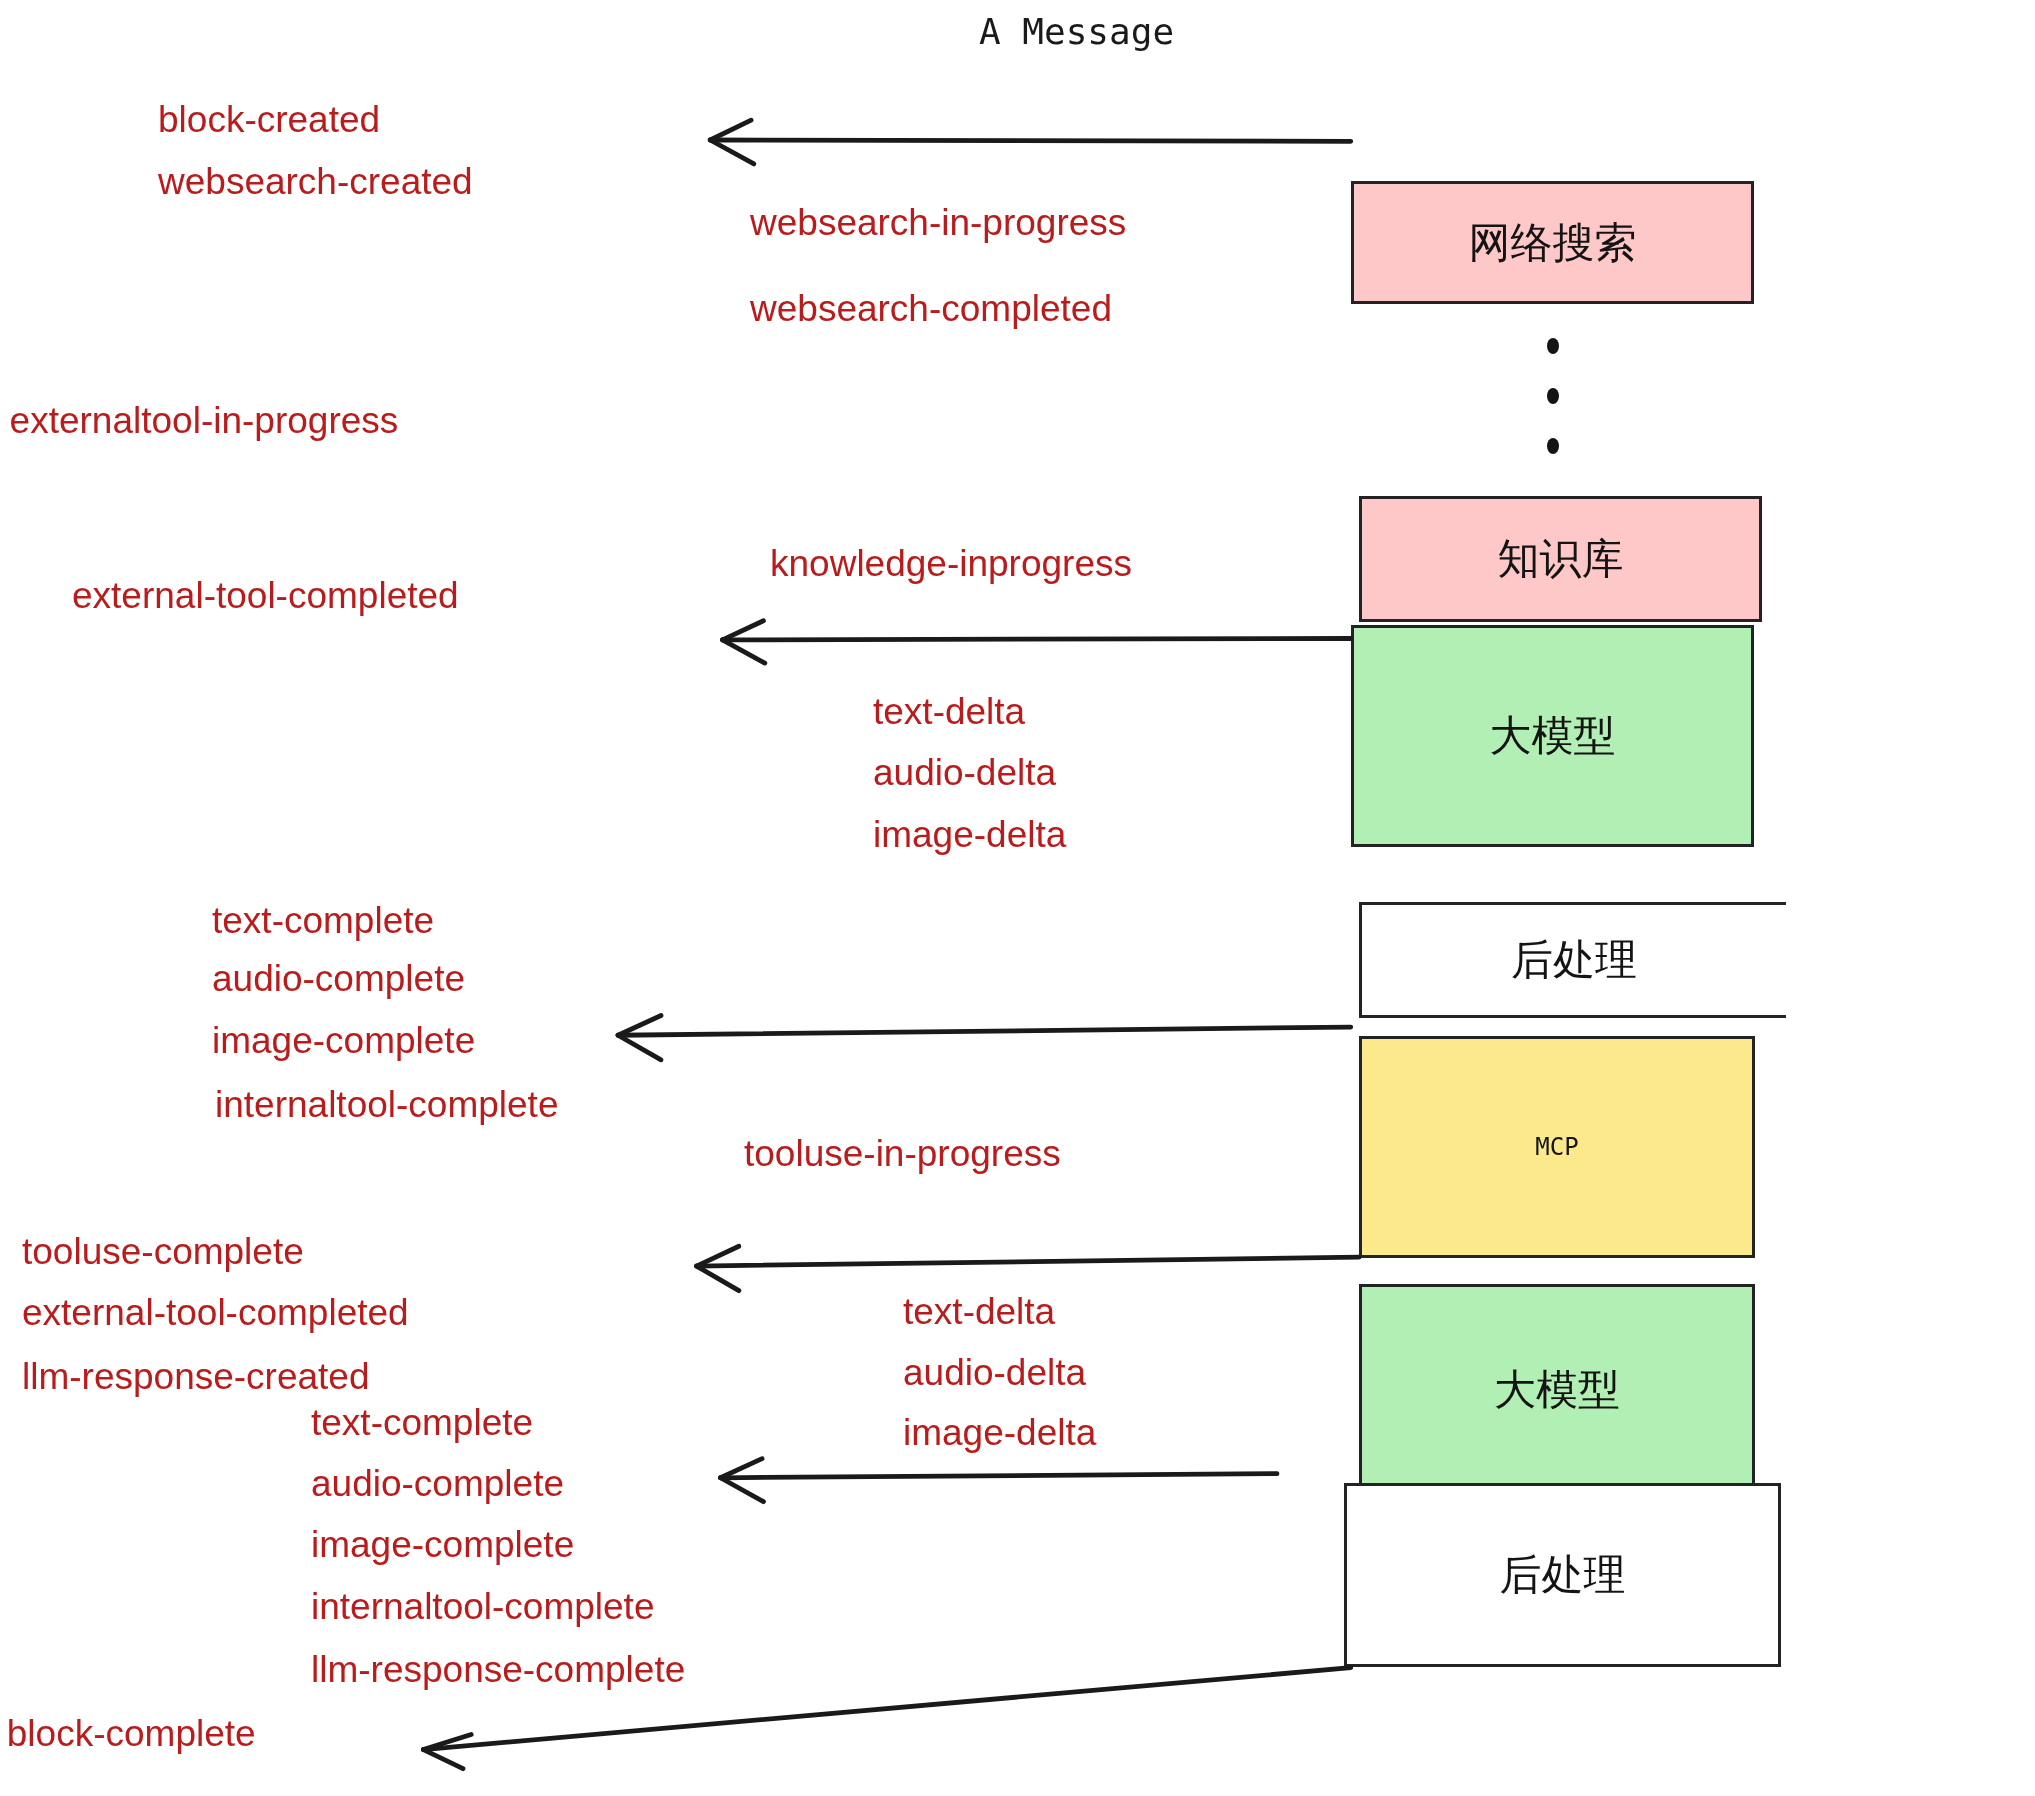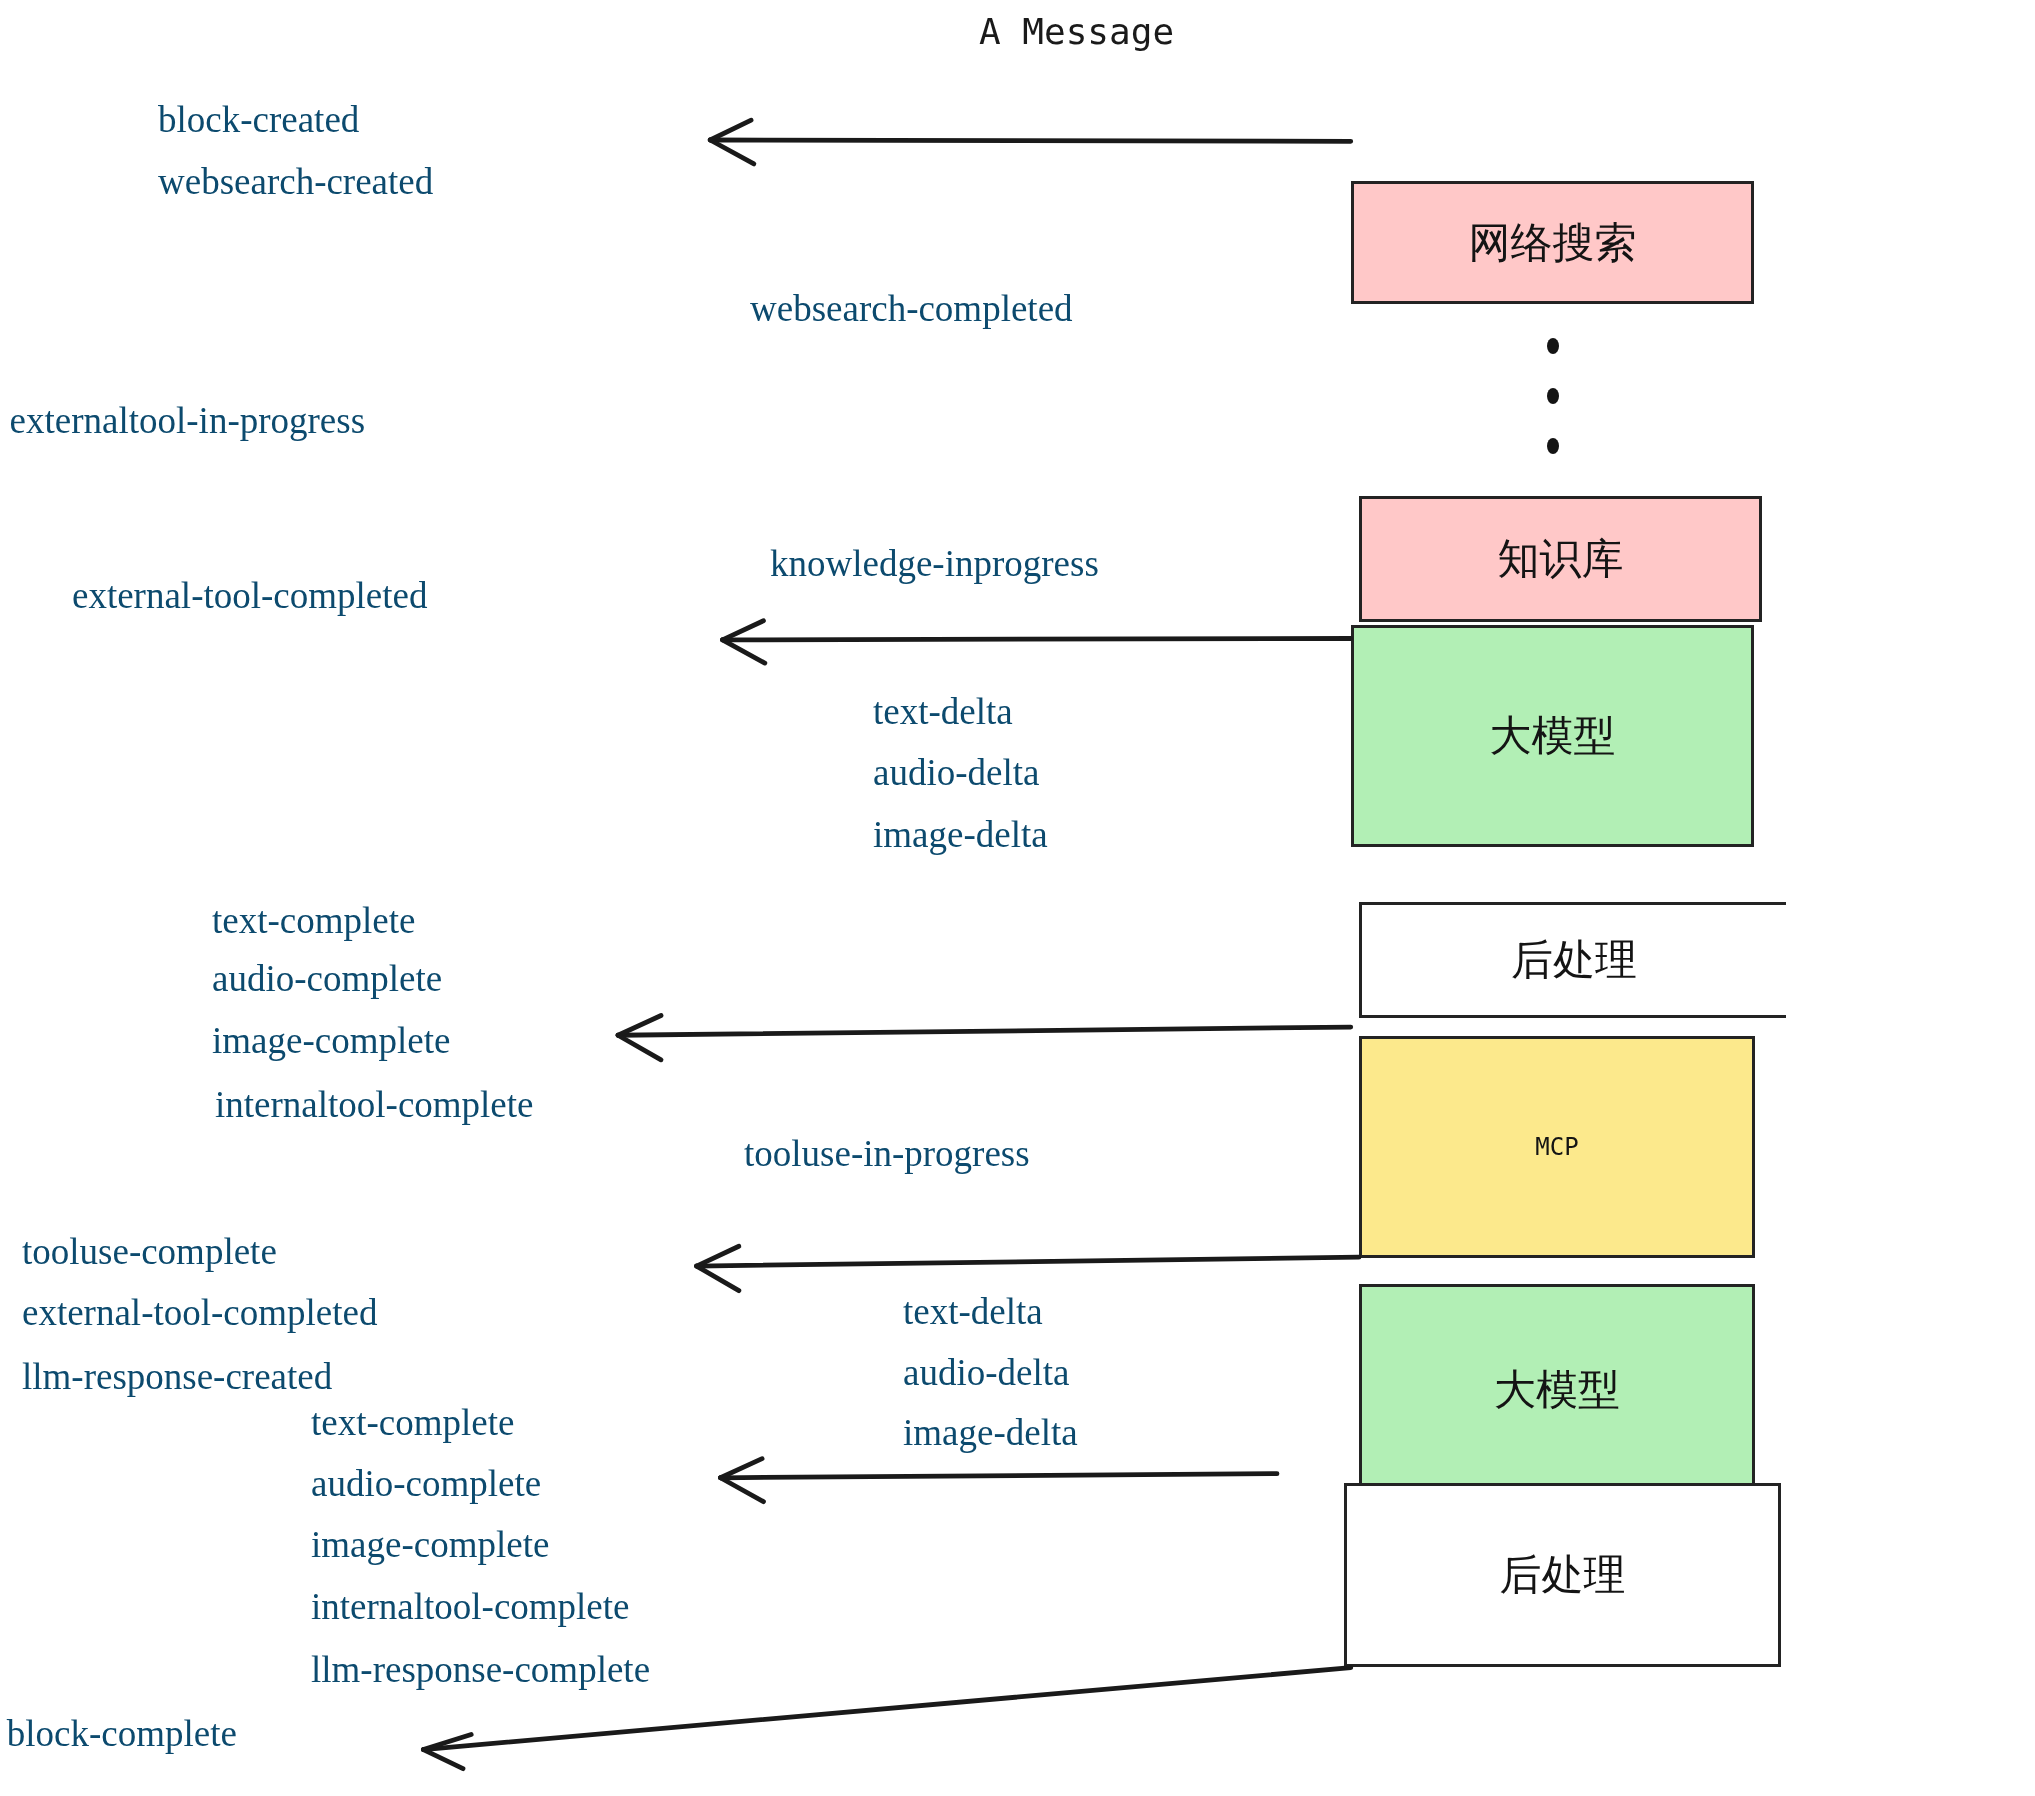--- a/index.html
+++ b/index.html
@@ -6,24 +6,24 @@
   #stage{
     position:relative;
     width:1786px;
     height:1796px;
     background:#ffffff;
     overflow:hidden;
     font-family:"DejaVu Sans Mono", monospace;
   }
   .lbl{
     position:absolute;
-    font-family:Liberation Serif, serif;
+    font-family:Liberation Sans, sans-serif;
     font-size:37px;
     line-height:1;
-    color:#0c4a6e;
+    color:#b91c1c;
     white-space:nowrap;
     letter-spacing:0px;
   }
   .title{
     position:absolute;
     font-family:"DejaVu Sans Mono", monospace;
     font-size:36px;
     color:#1a1a1a;
     white-space:nowrap;
   }
@@ -123,20 +123,21 @@
   <div class="lbl" style="left:22px; top:1294px;">external-tool-completed</div>
 
   <div class="lbl" style="left:22px; top:1358px;">llm-response-created</div>
 
   <div class="lbl" style="left:6.8px; top:1715px;">block-complete</div>
 
   <div class="lbl" style="left:158px; top:101px;">block-created</div>
 
   <div class="lbl" style="left:158px; top:163px;">websearch-created</div>
 
+  <div class="lbl" style="left:750px; top:204px;">websearch-in-progress</div>
 
   <div class="lbl" style="left:750px; top:290px;">websearch-completed</div>
 
   <div class="lbl" style="left:770px; top:545px;">knowledge-inprogress</div>
 
   <div class="lbl" style="left:72px; top:577px;">external-tool-completed</div>
 
 
   <div class="lbl" style="left:873px; top:693px;">text-delta</div>
 

